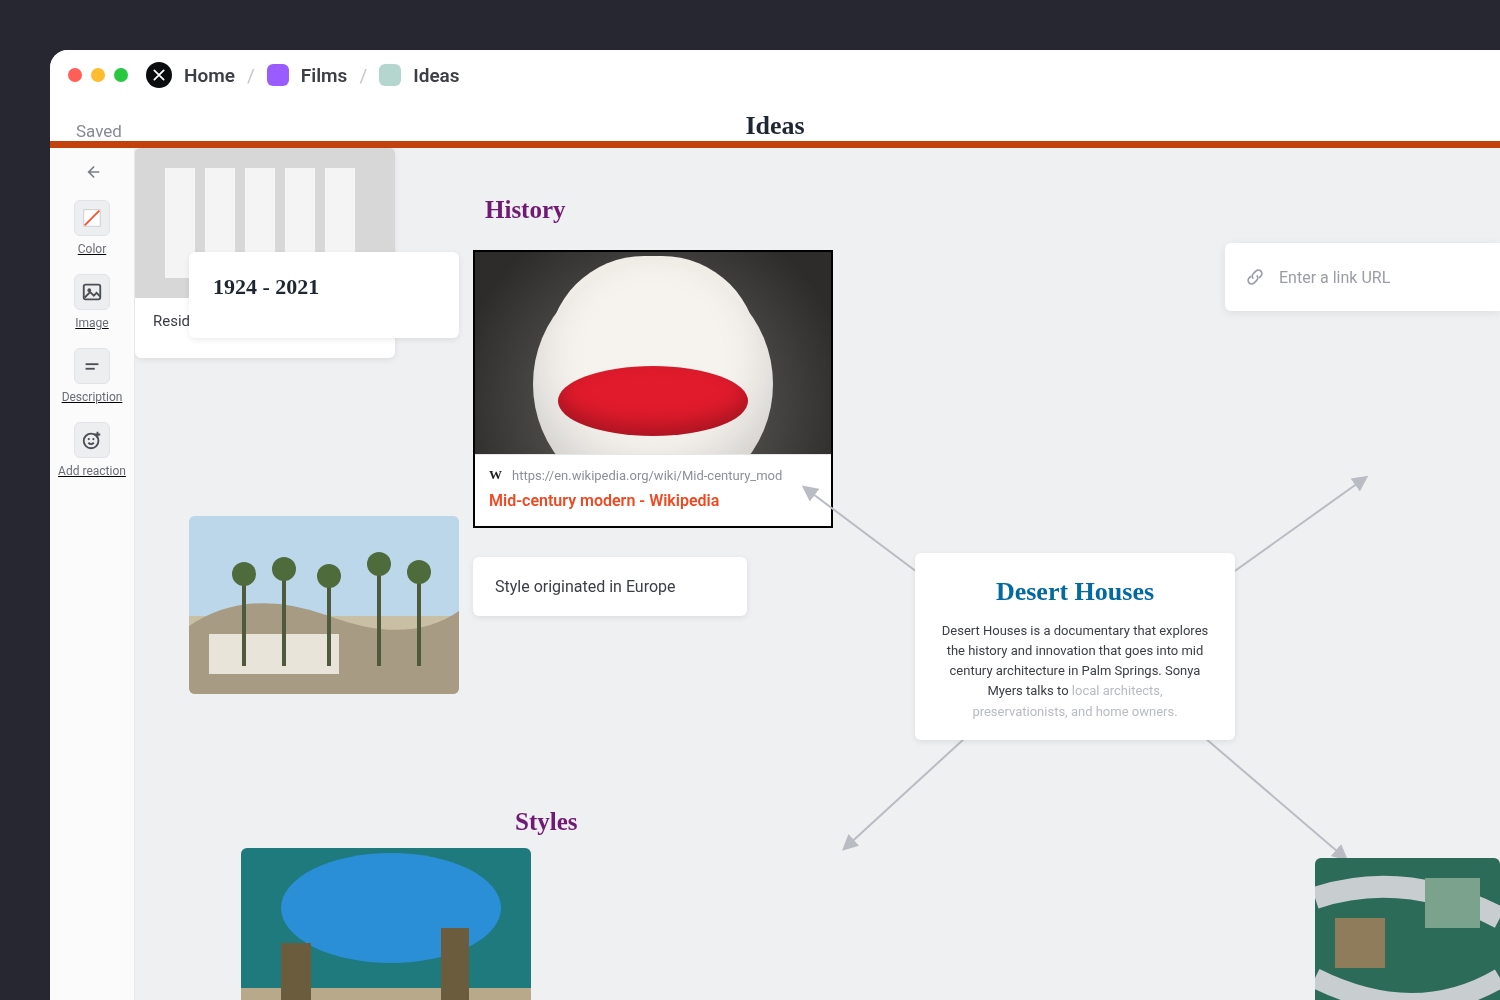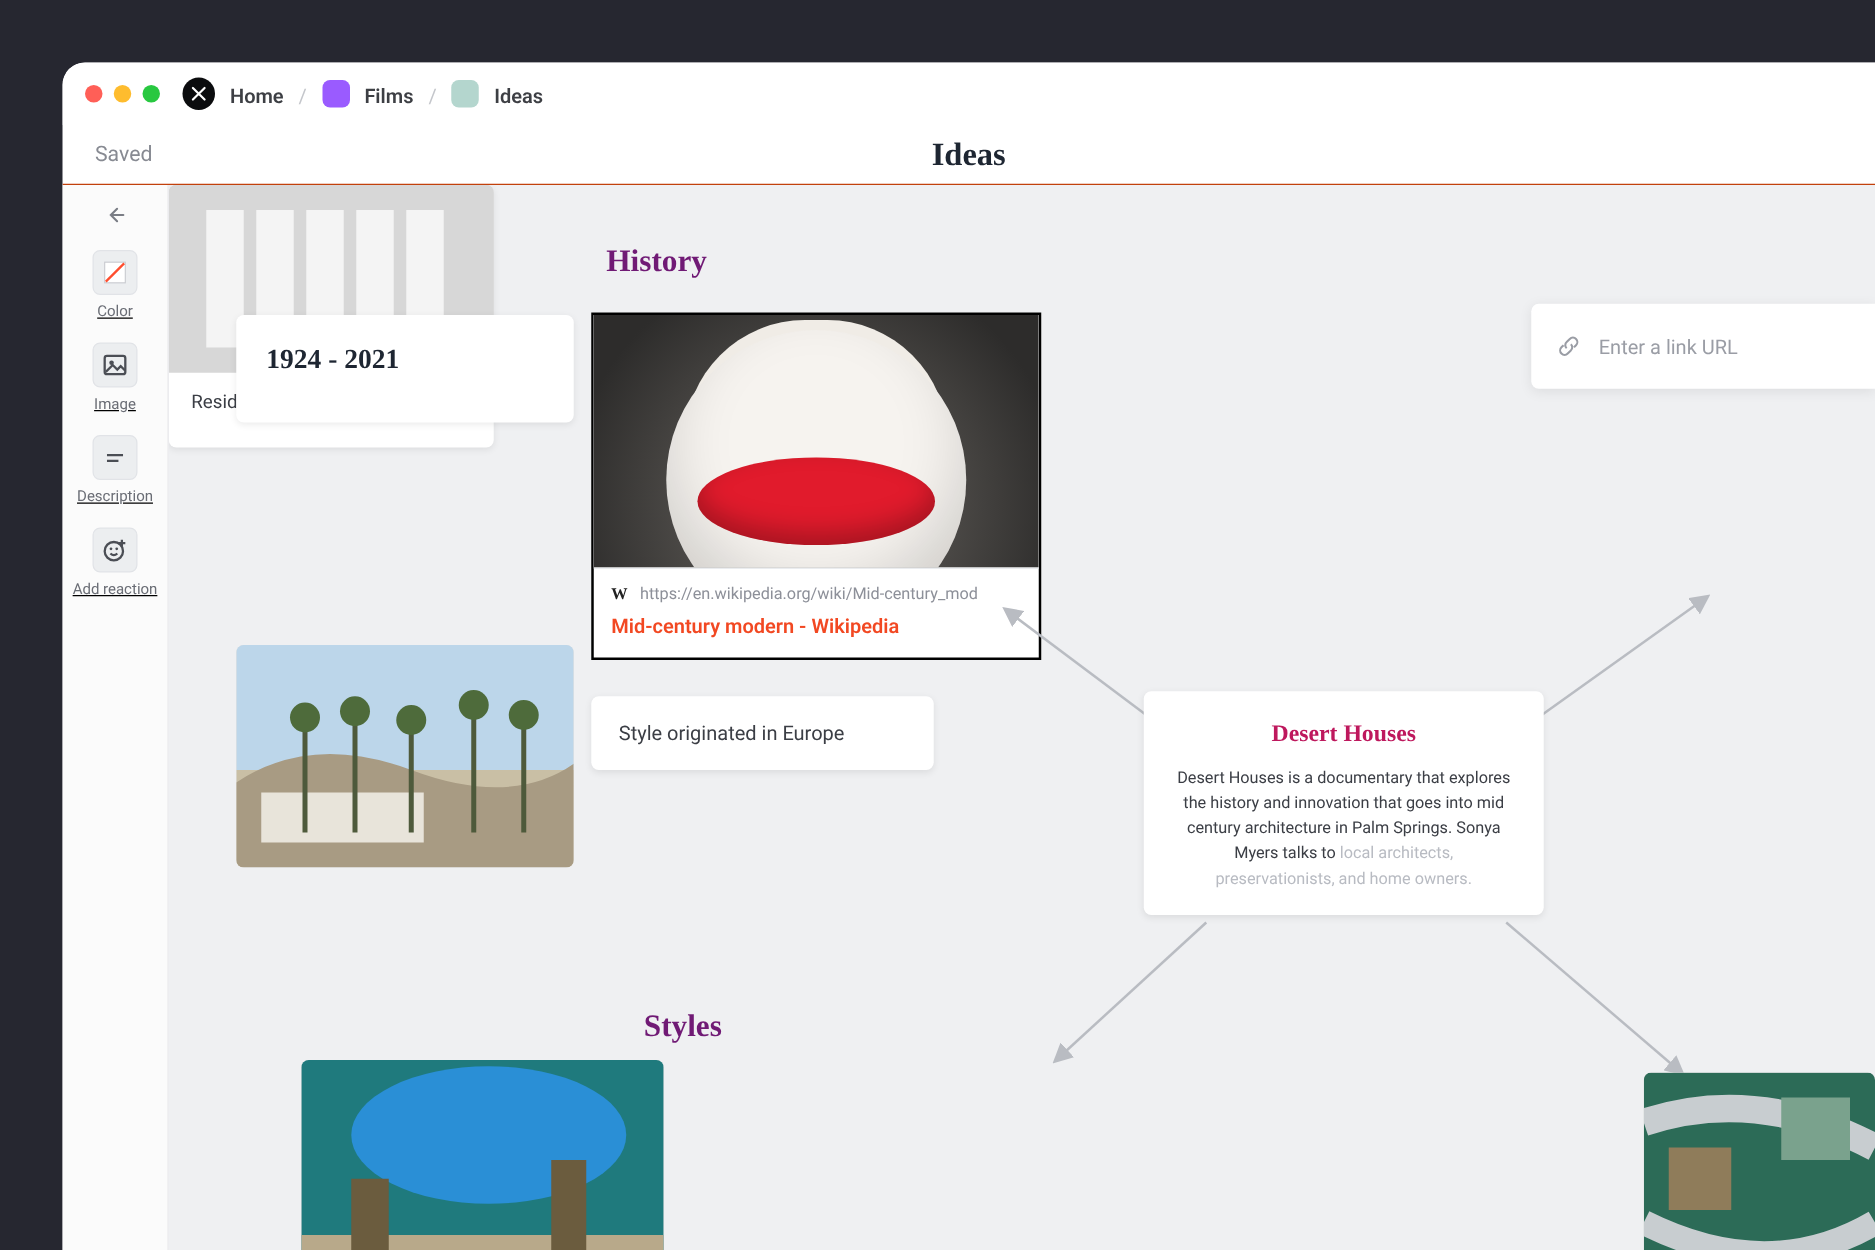--- a/index.html
+++ b/index.html
@@ -33,29 +33,29 @@
   .tl { width: 14px; height: 14px; border-radius: 50%; }
   .tl-red { background: #ff5f57; }
   .tl-yellow { background: #febc2e; }
   .tl-green { background: #28c840; }
   .logo {
     width: 26px; height: 26px; border-radius: 50%;
     background: #0b0c0e; display: flex; align-items: center; justify-content: center;
     margin-left: 6px;
   }
   .logo svg { width: 14px; height: 14px; }
-  .breadcrumb { display: flex; align-items: flex-end; gap: 12px; font-size: 16px; font-weight: 600; color: #3d3f44; }
+  .breadcrumb { display: flex; align-items: center; gap: 12px; font-size: 19px; font-weight: 600; color: #3d3f44; }
   .breadcrumb .sep { color: #c4c6cb; font-weight: 400; }
   .bc-icon { width: 22px; height: 22px; border-radius: 6px; }
   .bc-films-icon { background: #9a5bff; }
   .bc-ideas-icon { background: #b4d6ce; }
   .subbar {
-    display: flex; align-items: center; padding: 0 26px;
+    display: flex; align-items: flex-end; padding: 0 26px;
     height: 48px; color: #878a92; font-size: 17px;
-    border-bottom: 1px solid #c2410c; position: relative;
+    border-bottom: 7px solid #c2410c; position: relative;
   }
   .page-title {
     position: absolute; left: 50%; transform: translateX(-50%);
     font-family: Georgia, 'Times New Roman', serif; font-weight: 700;
     font-size: 26px; color: #1e2632;
   }
   
   .rail {
     position: absolute; top: 98px; left: 0; bottom: 0; width: 85px;
     border-right: 1px solid #e7e8ea; background: #fbfbfb;
@@ -98,21 +98,21 @@
   .wiki-preview { width: 100%; height: 202px; background: #efefef; position: relative; overflow: hidden; }
   .chair-base { position:absolute; left:50%; transform:translateX(-50%); bottom:-50px; width:240px; height:240px; border-radius:50%; background:#f6f3ef; box-shadow: inset 0 -30px 50px rgba(0,0,0,0.15);}
   .chair-seat { position:absolute; left:50%; transform:translateX(-50%); bottom:18px; width:190px; height:70px; border-radius:50%; background:#e11b2c; box-shadow: inset 0 -10px 20px rgba(0,0,0,0.25);}
   .chair-back { position:absolute; left:50%; transform:translateX(-50%); top:4px; width:210px; height:120px; border-radius:120px 120px 30px 30px; background:#f0ece6; }
   .wiki-meta { padding: 12px 14px 16px; border-top:1px solid #e4e6ea; }
   .wiki-url-row { display:flex; align-items:center; gap:10px; font-size:13px; color:#8d9099; margin-bottom:8px; }
   .wiki-url-row .w { font-family: Georgia,serif; font-weight:700; color:#222; }
   .wiki-title { color:#f24822; font-weight:600; font-size:16px; }
   .style-note { left: 338px; top: 409px; width: 274px; padding: 20px 22px; font-size:16px; color:#3b3e45; }
   .desert-card { left: 780px; top: 405px; width: 320px; padding: 24px 26px 18px; text-align:center; }
-  .desert-card h3 { font-family: Georgia,'Times New Roman',serif; font-weight:700; font-size:19px; color:#be185d; margin-bottom:14px; }
+  .desert-card h3 { font-family: Georgia,'Times New Roman',serif; font-weight:700; font-size:26px; color:#0369a1; margin-bottom:14px; }
   .desert-card p { font-size:13px; line-height:1.55; color:#3b3e45; }
   .desert-card .faded { color:#b8bbc2; }
   .link-input {
     position:absolute; right:0; top:95px; width:275px; height:68px;
     background:#fff; border-top-left-radius:6px; border-bottom-left-radius:6px;
     box-shadow: 0 2px 10px rgba(0,0,0,0.08);
     display:flex; align-items:center; gap:14px; padding:0 20px;
     color:#9a9da5; font-size:16px;
   }
   

